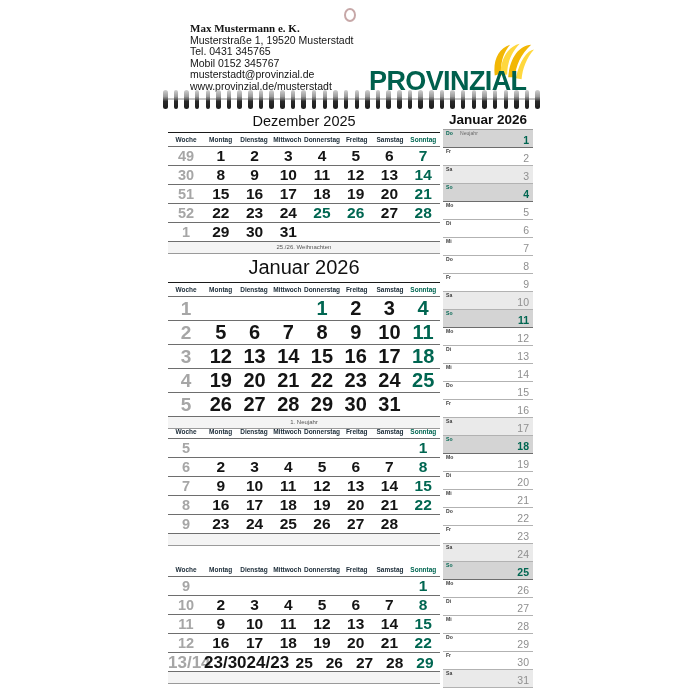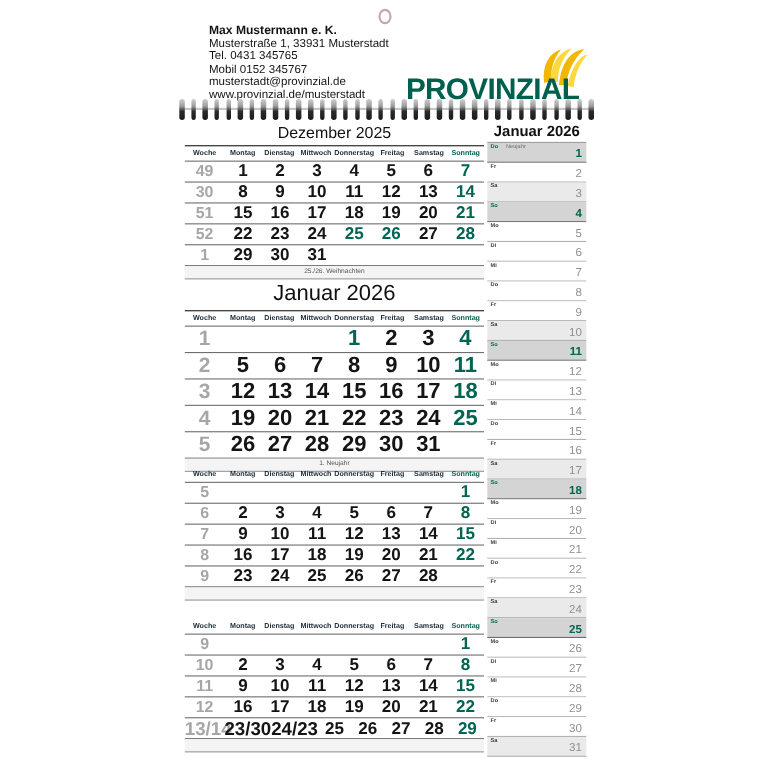--- a/index.html
+++ b/index.html
@@ -6,21 +6,21 @@
   body{
     width:700px;height:700px;background:#fff;position:relative;overflow:hidden;
     font-family:"Liberation Sans","DejaVu Sans",sans-serif;
     -webkit-font-smoothing:antialiased;
   }
   
   .hanger{position:absolute;left:344px;top:8px;width:8px;height:10px;
     border:2px solid #c7a8a8;border-radius:50%;}
   
   .address{position:absolute;left:190px;top:23px;font-size:10.5px;line-height:11.6px;color:#141414;}
-  .address .addr-name{font-weight:bold;font-size:11px;}
+  .address .addr-name{font-weight:bold;font-size:11px;font-family:Liberation Serif, serif;}
   
   .logo{position:absolute;left:369px;top:57px;width:160px;height:40px;}
   .logo-text{position:absolute;left:0;bottom:0;font-size:27px;font-weight:bold;
     letter-spacing:-0.6px;color:var(--logo-green,#00604d);}
   .wings{position:absolute;right:-6px;top:-15px;width:46px;height:40px;}
   
   .spiral{position:absolute;left:163px;top:90px;width:377px;height:21px;
     display:flex;justify-content:space-between;align-items:flex-start;}
   .spiral::before{content:'';position:absolute;left:0;right:0;top:8px;height:2px;background:#c6c6c6;}
   .loop{width:4.5px;height:19px;border-radius:3px;position:relative;z-index:1;
@@ -65,21 +65,21 @@
 </style>
 </head>
 <body>
 
 <div>
 
   <div class="hanger"></div>
 
   <div class="address">
     <div class="addr-name">Max Mustermann e. K.</div>
-    <div>Musterstraße 1, 33931 Musterstadt</div>
+    <div>Musterstraße 1, 19520 Musterstadt</div>
     <div>Tel. 0431 345765</div>
     <div>Mobil 0152 345767</div>
     <div>musterstadt@provinzial.de</div>
     <div>www.provinzial.de/musterstadt</div>
   </div>
 
   <div class="logo">
     <svg class="wings" viewBox="0 0 48 40">
       <path d="M6,34 C4,18 10,6 22,2 C14,12 12,22 13,32 Z" fill="#f2b705"></path>
       <path d="M12,34 C12,16 20,4 32,1 C22,12 19,22 19,33 Z" fill="#ffd83e"></path>

